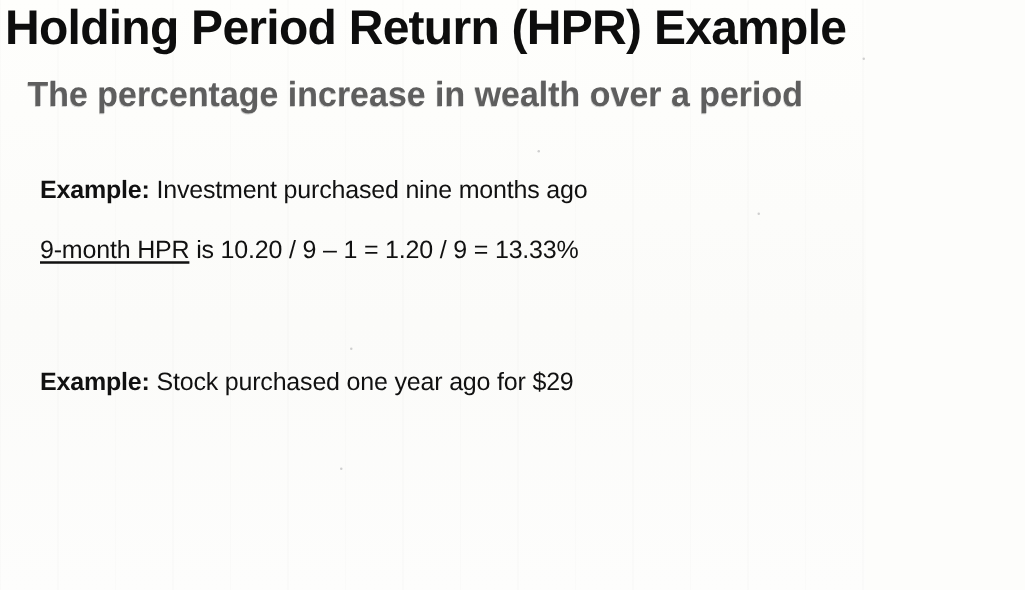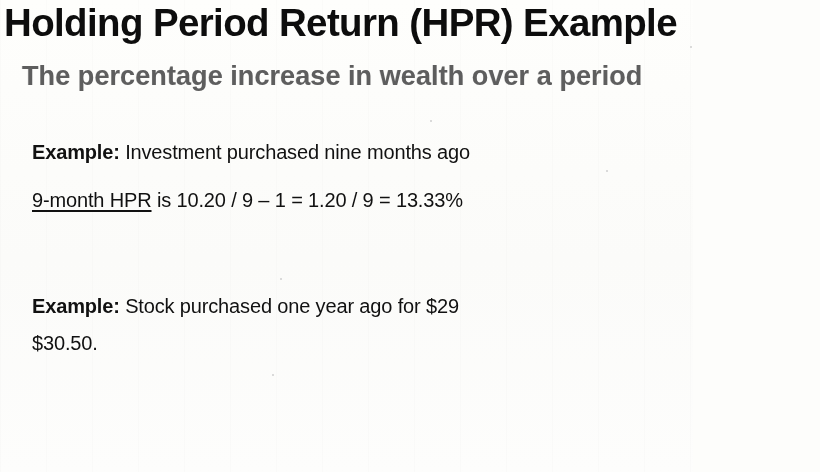--- a/index.html
+++ b/index.html
@@ -104,21 +104,20 @@
     <div class="line"><span class="lbl">Example:</span><span> Investment purchased nine months ago</span></div>
 
 
     <div class="line hpr-line"><span class="u">9-month HPR</span><span> is 10.20 / 9 – 1 = 1.20 / 9 = 13.33%</span></div>
   </div>
 
   <div class="body-block" id="block-two">
     <div class="line"><span class="lbl">Example:</span><span> Stock purchased one year ago for $29</span></div>
 
 
-    <div class="line"><span>$30.50.</span></div>
 
   </div>
 
   <span class="speck" style="left:606px;top:170px;width:2px;height:2px;"></span>
   <span class="speck" style="left:430px;top:120px;width:2px;height:2px;"></span>
   <span class="speck" style="left:280px;top:278px;width:2px;height:2px;"></span>
   <span class="speck" style="left:272px;top:374px;width:2px;height:2px;"></span>
   <span class="speck" style="left:690px;top:46px;width:2px;height:2px;"></span>
 
 </div>

